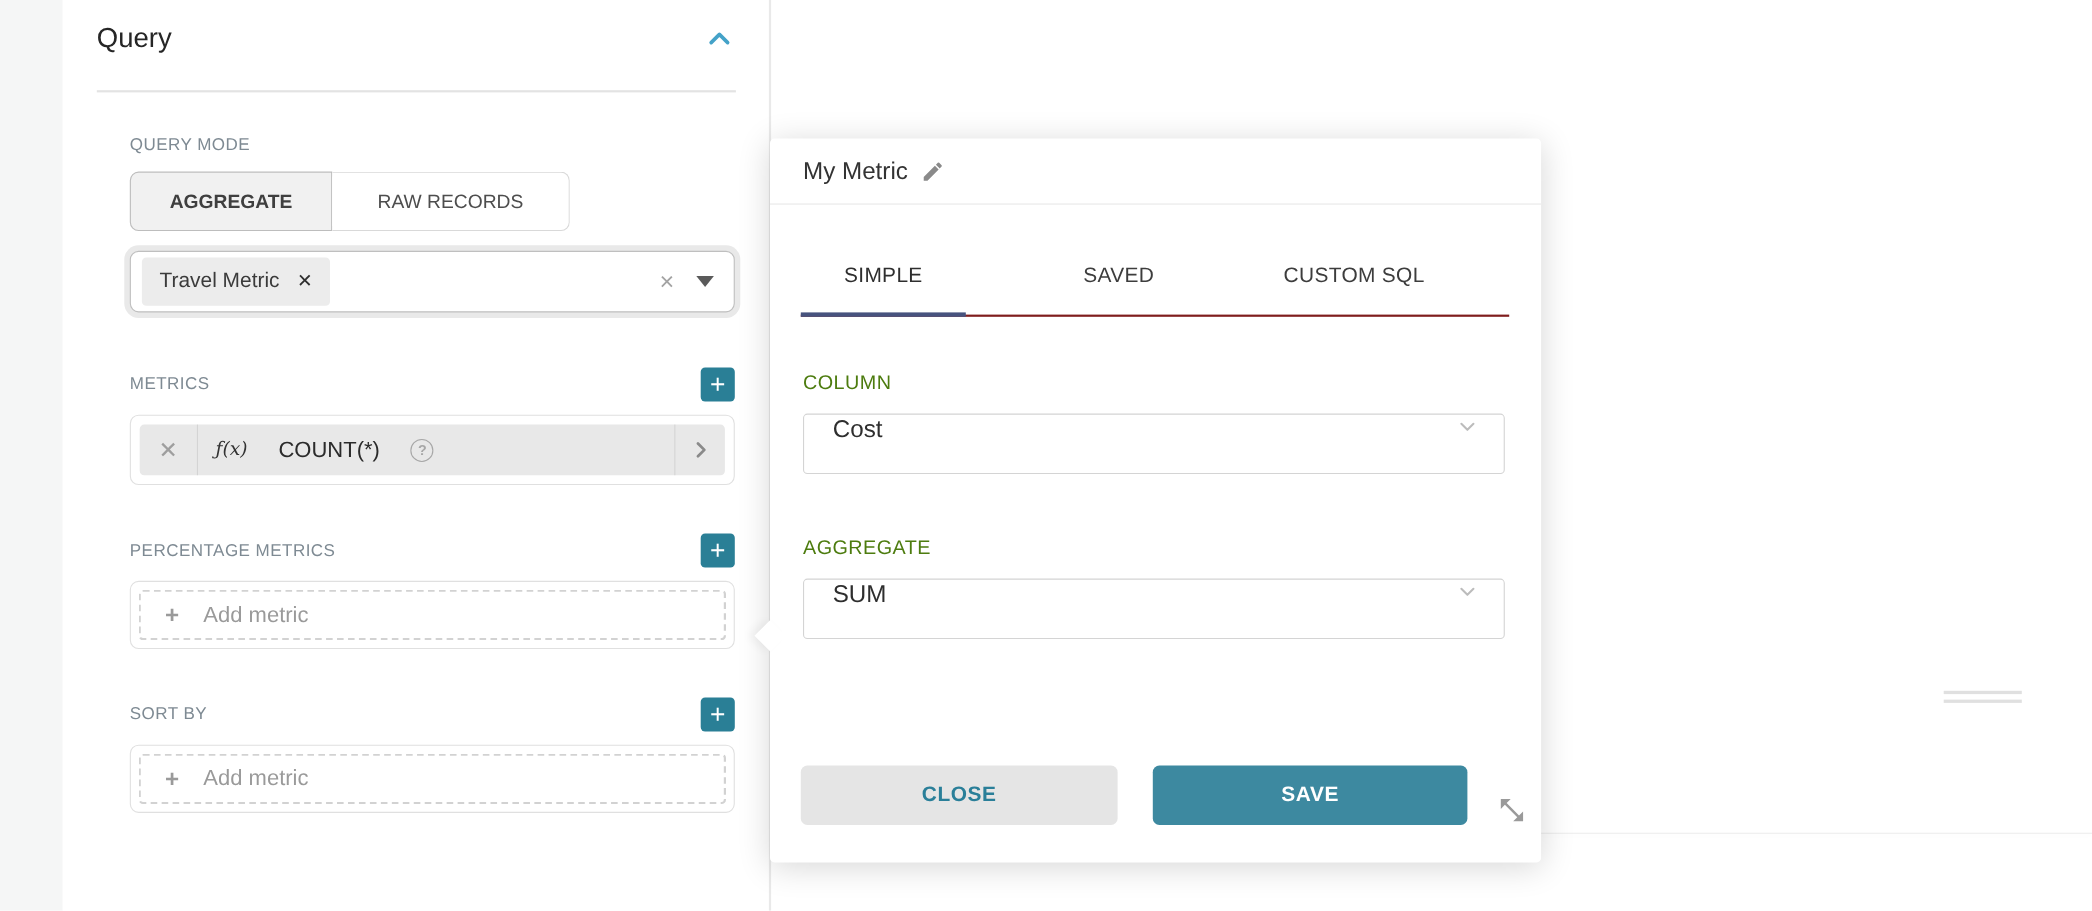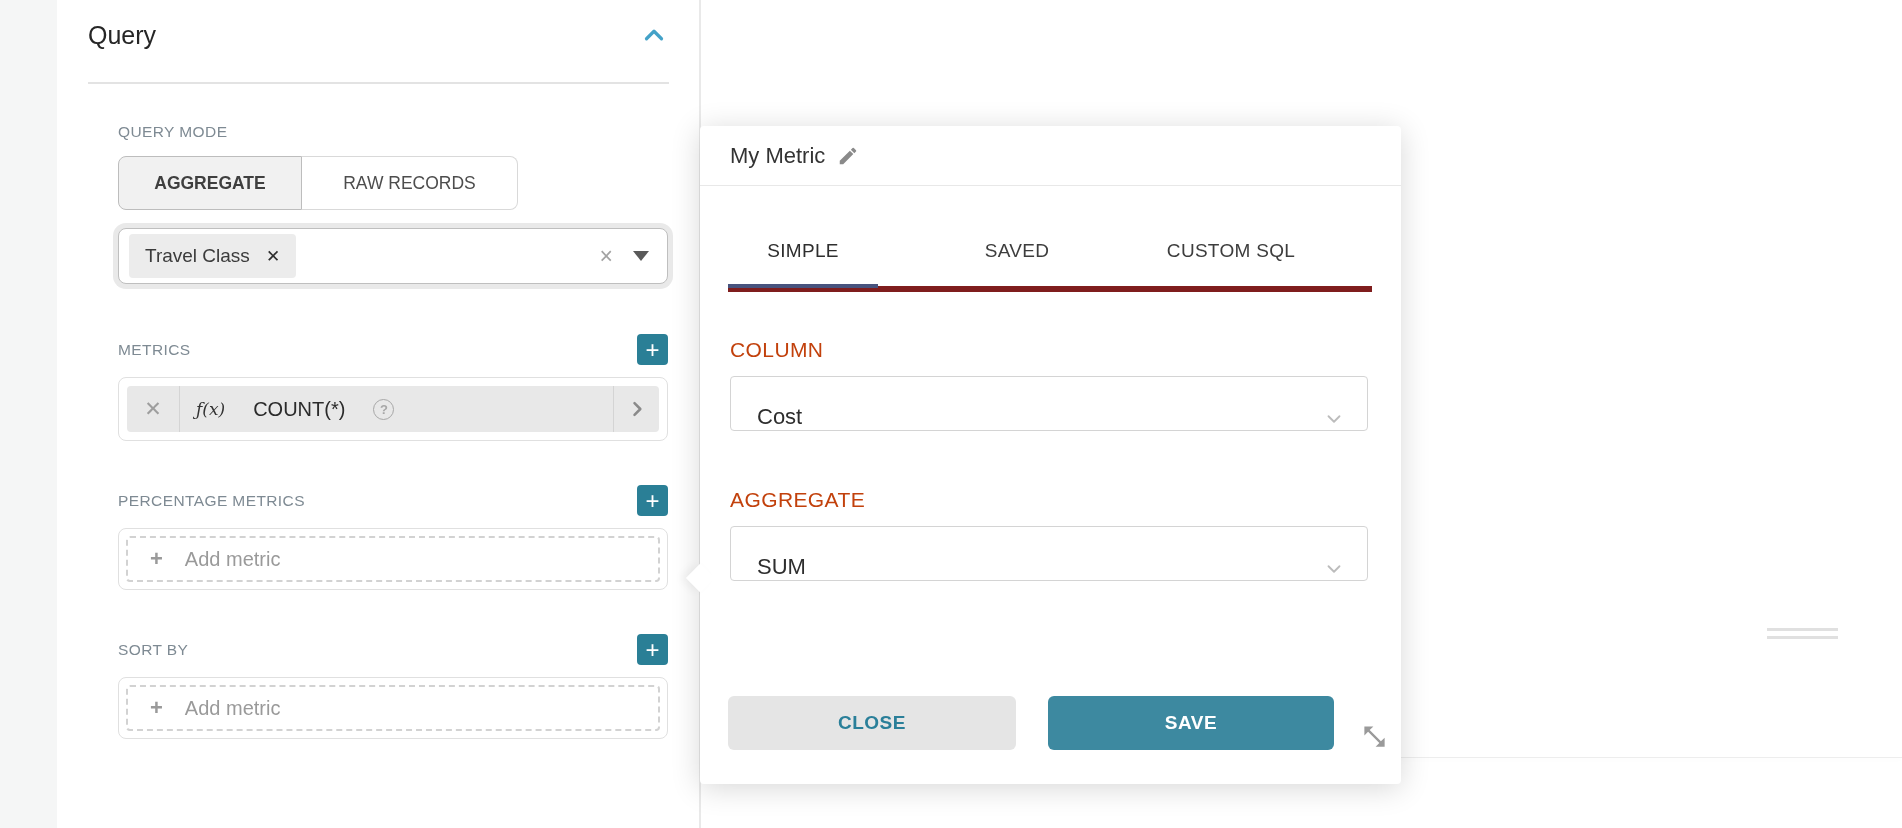--- a/index.html
+++ b/index.html
@@ -64,30 +64,30 @@
   
   .popover { position:absolute; left:700px; top:126px; width:701px; height:658px; background:#fff; border-radius:4px;
              box-shadow:0 4px 30px rgba(0,0,0,.16); }
   .popover-arrow { position:absolute; left:-10px; top:442px; width:20px; height:20px; background:#fff; transform:rotate(45deg);
                    box-shadow:-4px 4px 8px rgba(0,0,0,.05); }
   .popover-header { position:absolute; top:0; left:0; right:0; height:60px; border-bottom:1px solid #e8e8e8;
                     display:flex; align-items:center; padding:0 30px; gap:12px; }
   .popover-title { font-size:22px; color:#333; }
   .pencil-btn { display:flex; align-items:center; cursor:pointer; }
 
-  .tabs { position:absolute; top:102px; left:28px; width:644px; display:flex; gap:64px; border-bottom:6px solid #7f1d1d; }
+  .tabs { position:absolute; top:102px; left:28px; width:644px; display:flex; gap:64px; border-bottom:2px solid #7f1d1d; }
   .tab { position:relative; width:150px; text-align:center; padding:12px 0 24px 0; font-size:19px; letter-spacing:.3px; color:#3d3d3d; cursor:pointer; }
   .tab.active { font-weight:500; color:#2e2e2e; }
   .tab.active::after { content:""; position:absolute; left:0; right:0; bottom:-2px; height:4px; background:#47537e; }
 
-  .pop-label { position:absolute; left:30px; font-size:21px; letter-spacing:.4px; color:#c2410c; font-weight:500;text-align:right; }
+  .pop-label { position:absolute; left:30px; font-size:18px; letter-spacing:.4px; color:#4d7c0f; font-weight:500;text-align:right; }
   .lbl-column { top:212px; }
   .lbl-aggregate { top:362px; }
   .pop-select { position:absolute; left:30px; width:638px; height:55px; border:1px solid #d4d4d4; border-radius:4px; background:#fff;
-                display:flex; align-items:flex-end; padding:0 22px 0 26px; cursor:pointer; }
+                display:flex; align-items:flex-start; padding:0 22px 0 26px; cursor:pointer; }
   .sel-column { top:250px; }
   .sel-aggregate { top:400px; }
   .pop-select .value { font-size:22px; color:#2e2e2e; }
   .pop-select .chev { margin-left:auto; display:flex; align-items:center; }
 
   .btn { position:absolute; top:570px; height:54px; border:none; border-radius:6px; font-size:19px; font-weight:700; letter-spacing:.5px;
          font-family:inherit; cursor:pointer; }
   .btn-close { left:28px; width:288px; background:#e5e5e5; color:#2a7f99;text-align:center; }
   .btn-save { left:348px; width:286px; background:#3d89a0; color:#ffffff; }
   .resize-btn { position:absolute; left:658px; top:594px; width:32px; height:32px; display:flex; align-items:center; justify-content:center; cursor:pointer; }
@@ -114,21 +114,21 @@
     <div class="controls">
 
       <div class="ctl-label qmode-label">QUERY MODE</div>
       <div class="toggle-group">
         <div class="toggle-seg selected">AGGREGATE</div>
         <div class="toggle-seg unselected">RAW RECORDS</div>
       </div>
 
       <div class="select-box">
         <span class="tag">
-          <span>Travel Class</span>
+          <span>Travel Metric</span>
           <span class="tag-x">✕</span>
         </span>
         <span class="select-right">
           <span class="clear-x">×</span>
           <span class="caret-down"></span>
         </span>
       </div>
 
       <div class="row-header">
         <span class="ctl-label">METRICS</span>

